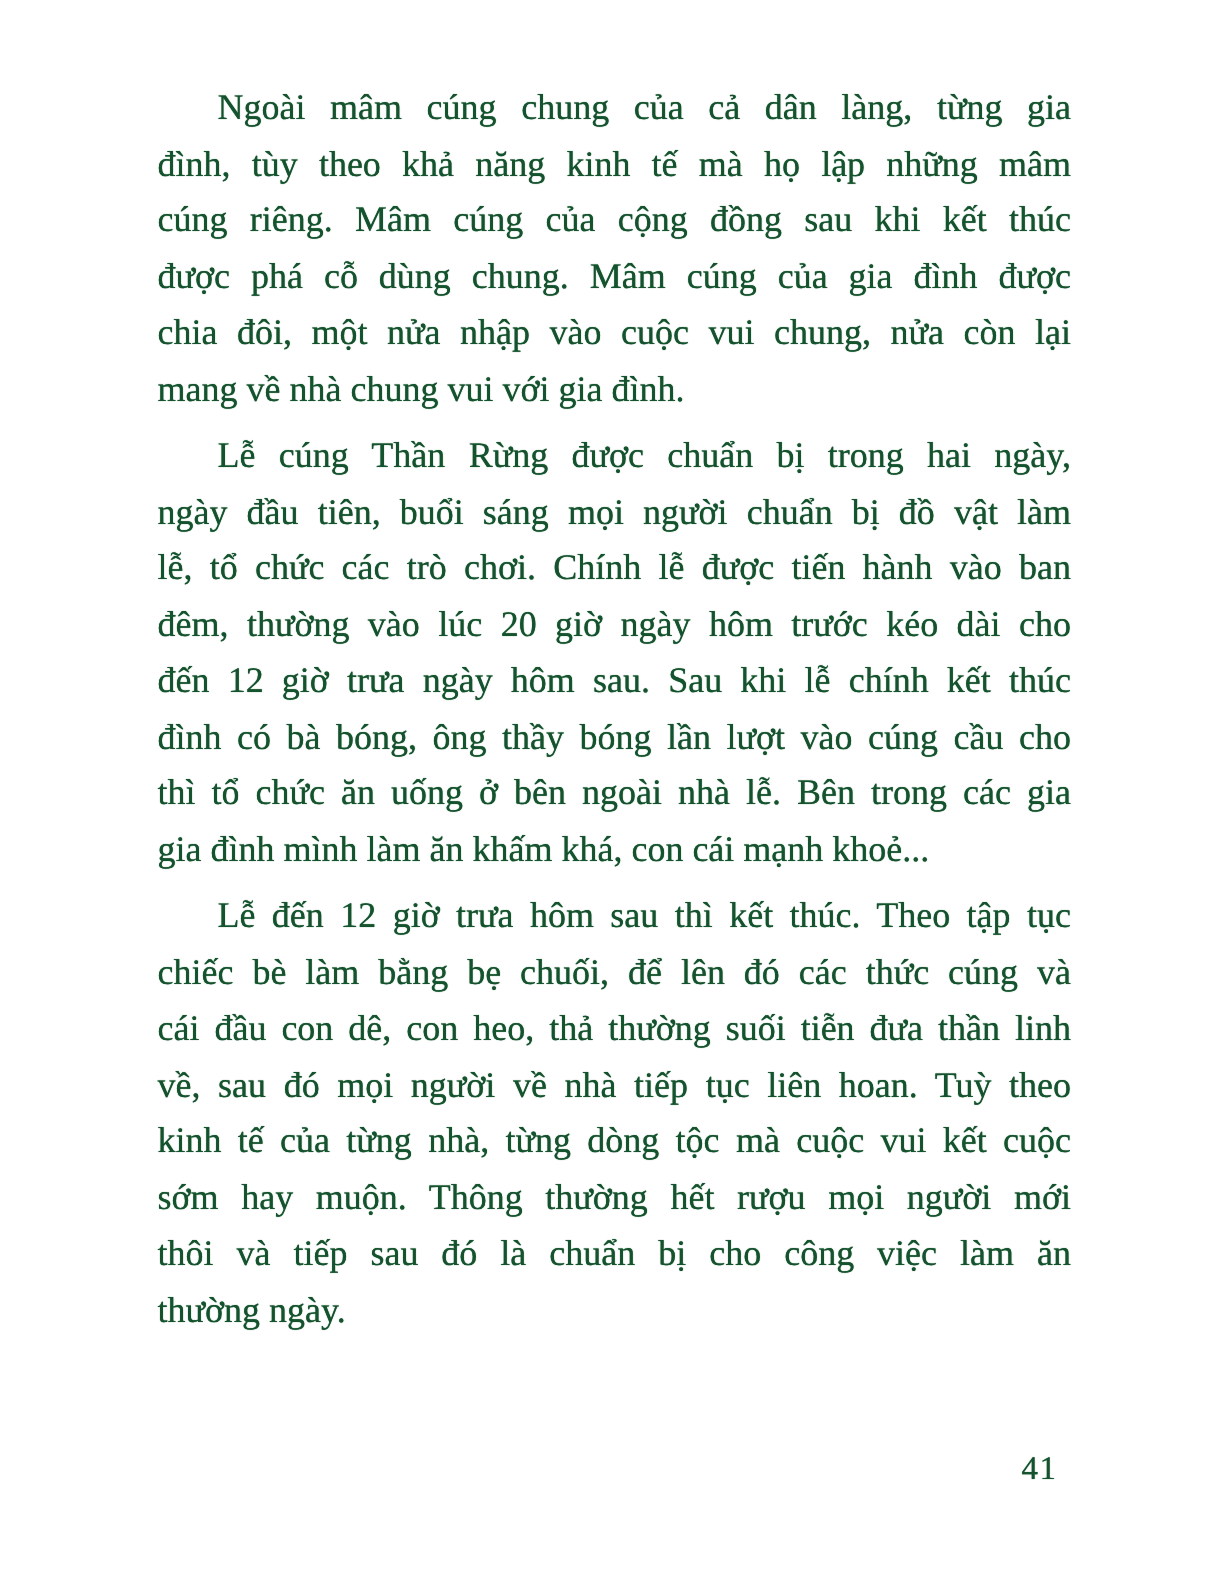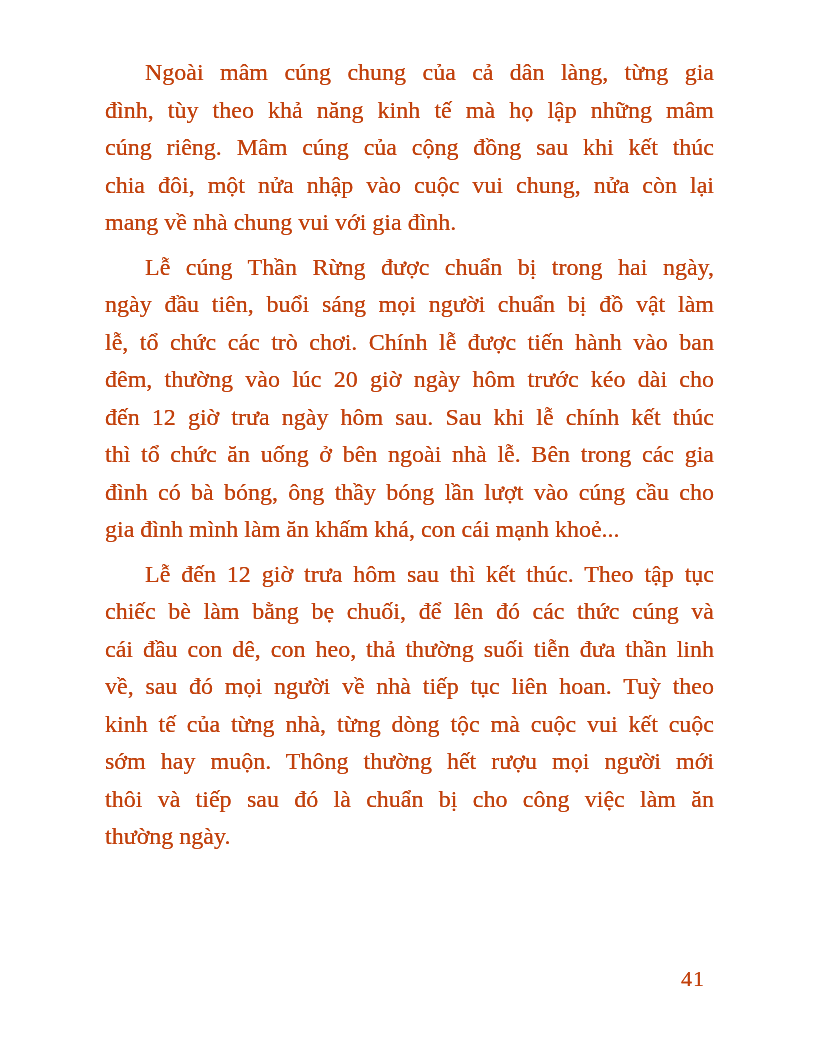--- a/index.html
+++ b/index.html
@@ -4,21 +4,21 @@
 <style>
   html, body { margin: 0; padding: 0; background: #e8e8e8; }
   .page {
     position: relative;
     width: 816px;
     height: 1056px;
     margin: 0 auto;
     background: #ffffff;
     overflow: hidden;
     font-family: "Liberation Serif", "DejaVu Serif", serif;
-    color: #c2410c;
+    color: #14532d;
   }
   .text-block {
     position: absolute;
     left: 105px;
     top: 54px;
     width: 609px;
     font-size: 24px;
     line-height: 37.5px;
     text-shadow: 0 0 0.6px currentColor; 
   }
@@ -44,32 +44,33 @@
 </head>
 <body>
 
 <div class="page">
   <main class="text-block">
 
     <p class="paragraph">
       <span class="line first">Ngoài mâm cúng chung của cả dân làng, từng gia</span>
       <span class="line">đình, tùy theo khả năng kinh tế mà họ lập những mâm</span>
       <span class="line">cúng riêng. Mâm cúng của cộng đồng sau khi kết thúc</span>
+      <span class="line">được phá cỗ dùng chung. Mâm cúng của gia đình được</span>
       <span class="line">chia đôi, một nửa nhập vào cuộc vui chung, nửa còn lại</span>
       <span class="line last">mang về nhà chung vui với gia đình.</span>
     </p>
 
     <p class="paragraph">
       <span class="line first">Lễ cúng Thần Rừng được chuẩn bị trong hai ngày,</span>
       <span class="line">ngày đầu tiên, buổi sáng mọi người chuẩn bị đồ vật làm</span>
       <span class="line">lễ, tổ chức các trò chơi. Chính lễ được tiến hành vào ban</span>
       <span class="line">đêm, thường vào lúc 20 giờ ngày hôm trước kéo dài cho</span>
       <span class="line">đến 12 giờ trưa ngày hôm sau. Sau khi lễ chính kết thúc</span>
+      <span class="line">đình có bà bóng, ông thầy bóng lần lượt vào cúng cầu cho</span>
       <span class="line">thì tổ chức ăn uống ở bên ngoài nhà lễ. Bên trong các gia</span>
-      <span class="line">đình có bà bóng, ông thầy bóng lần lượt vào cúng cầu cho</span>
       <span class="line last">gia đình mình làm ăn khấm khá, con cái mạnh khoẻ...</span>
     </p>
 
     <p class="paragraph">
       <span class="line first">Lễ đến 12 giờ trưa hôm sau thì kết thúc. Theo tập tục</span>
       <span class="line">chiếc bè làm bằng bẹ chuối, để lên đó các thức cúng và</span>
       <span class="line">cái đầu con dê, con heo, thả thường suối tiễn đưa thần linh</span>
       <span class="line">về, sau đó mọi người về nhà tiếp tục liên hoan. Tuỳ theo</span>
       <span class="line">kinh tế của từng nhà, từng dòng tộc mà cuộc vui kết cuộc</span>
       <span class="line">sớm hay muộn. Thông thường hết rượu mọi người mới</span>

